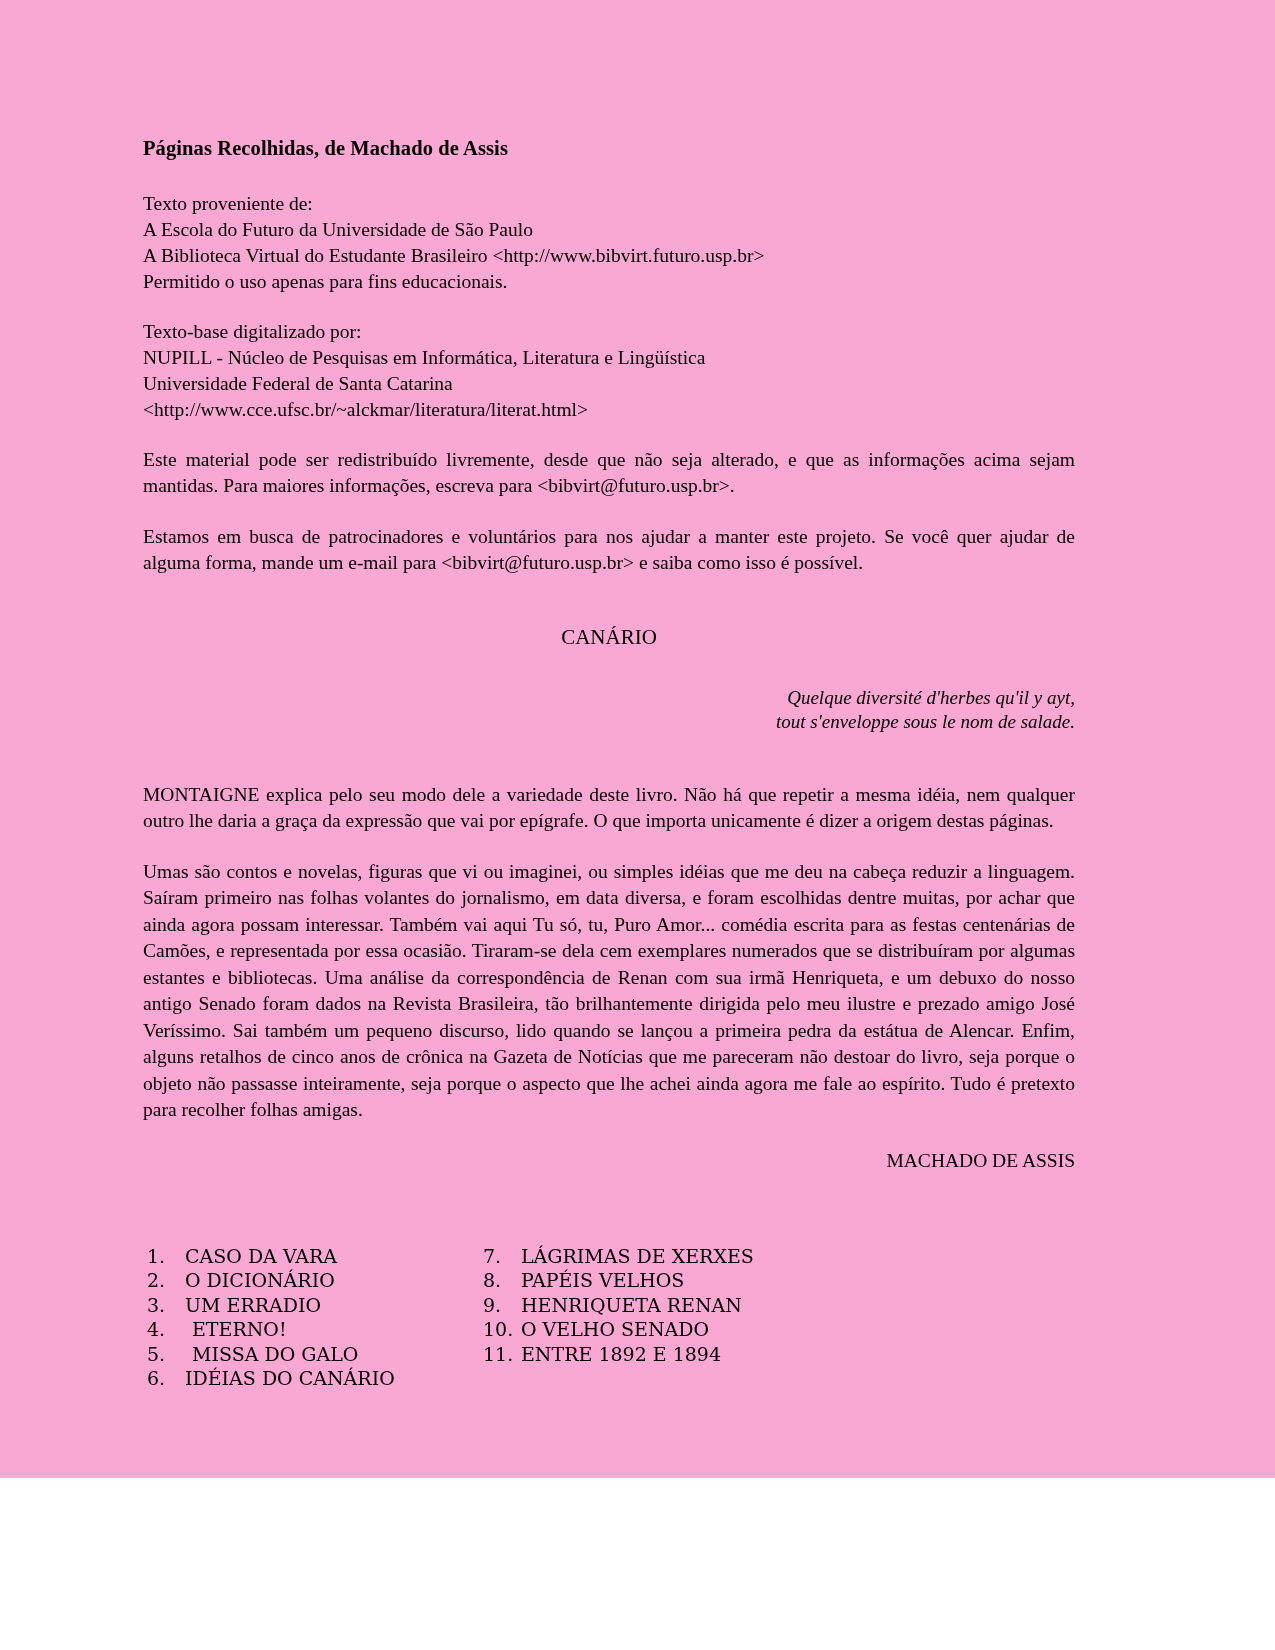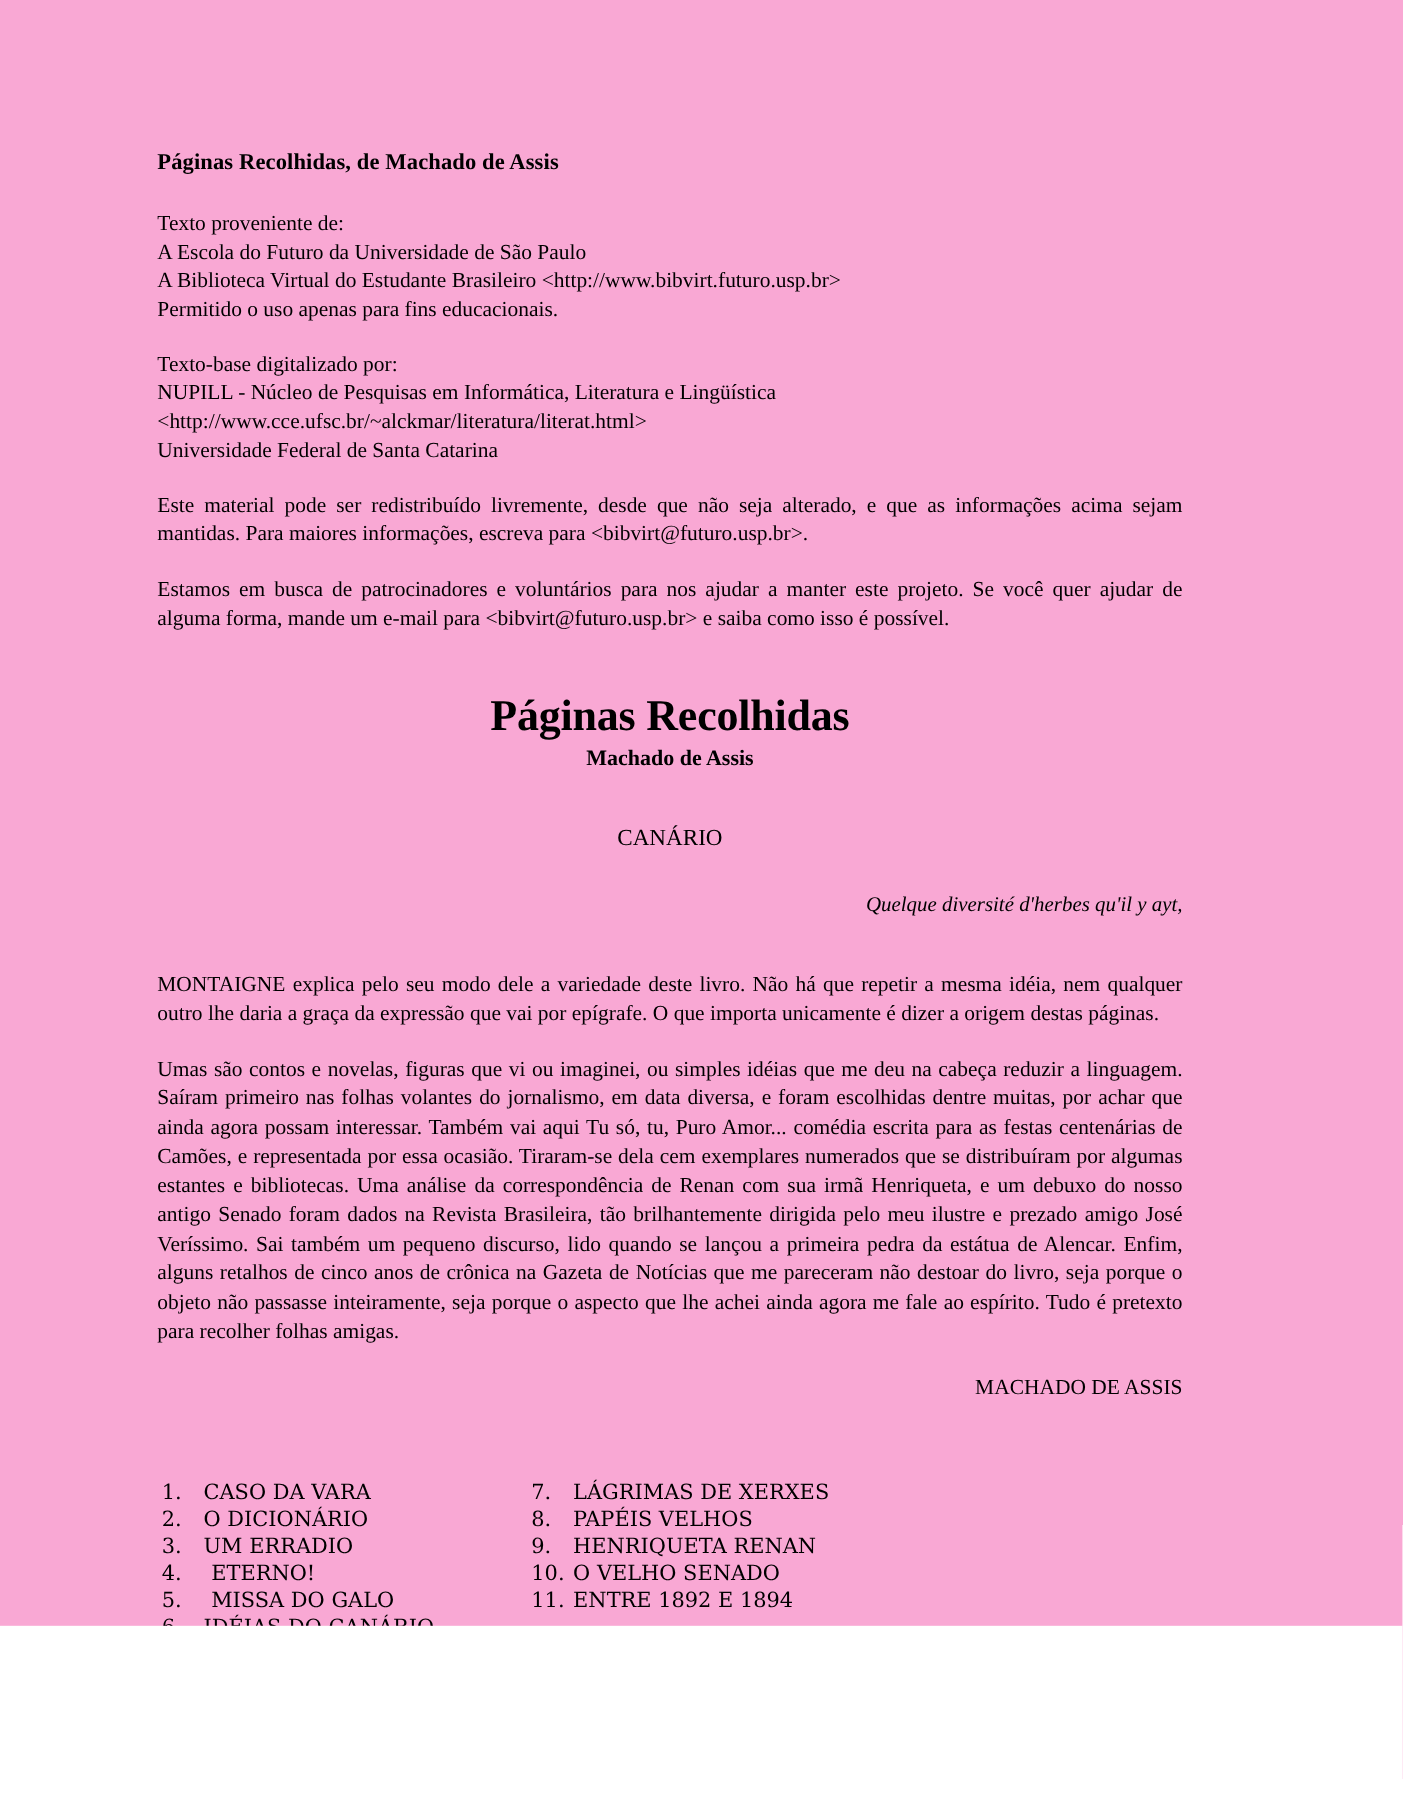--- a/index.html
+++ b/index.html
@@ -145,37 +145,34 @@
     <div class="meta-block">
       <span class="ln">Texto proveniente de:</span>
       <span class="ln">A Escola do Futuro da Universidade de São Paulo</span>
       <span class="ln">A Biblioteca Virtual do Estudante Brasileiro &lt;http://www.bibvirt.futuro.usp.br&gt;</span>
       <span class="ln">Permitido o uso apenas para fins educacionais.</span>
     </div>
 
     <div class="meta-block">
       <span class="ln">Texto-base digitalizado por:</span>
       <span class="ln">NUPILL - Núcleo de Pesquisas em Informática, Literatura e Lingüística</span>
+      <span class="ln">Universidade Federal de Santa Catarina</span>
       <span class="ln">&lt;http://www.cce.ufsc.br/~alckmar/literatura/literat.html&gt;</span>
-      <span class="ln">Universidade Federal de Santa Catarina</span>
     </div>
 
     <p class="para">Este material pode ser redistribuído livremente, desde que não seja alterado, e que as informações acima sejam mantidas. Para maiores informações, escreva para &lt;bibvirt@futuro.usp.br&gt;.</p>
 
     <p class="para">Estamos em busca de patrocinadores e voluntários para nos ajudar a manter este projeto. Se você quer ajudar de alguma forma, mande um e-mail para &lt;bibvirt@futuro.usp.br&gt; e saiba como isso é possível.</p>
 
-    <div class="title-block">
-      <div class="book-title">Páginas Recolhidas</div>
-      <div class="book-author">Machado de Assis</div>
-    </div>
 
     <div class="section-label">CANÁRIO</div>
 
     <div class="epigraph">
       <span class="it">Quelque diversité d'herbes qu'il y ayt,</span>
+      <span class="it">tout s'enveloppe sous le nom de salade.</span>
     </div>
 
     <p class="para body-start">MONTAIGNE explica pelo seu modo dele a variedade deste livro. Não há que repetir a mesma idéia, nem qualquer outro lhe daria a graça da expressão que vai por epígrafe. O que importa unicamente é dizer a origem destas páginas.</p>
 
     <p class="para">Umas são contos e novelas, figuras que vi ou imaginei, ou simples idéias que me deu na cabeça reduzir a linguagem. Saíram primeiro nas folhas volantes do jornalismo, em data diversa, e foram escolhidas dentre muitas, por achar que ainda agora possam interessar. Também vai aqui Tu só, tu, Puro Amor... comédia escrita para as festas centenárias de Camões, e representada por essa ocasião. Tiraram-se dela cem exemplares numerados que se distribuíram por algumas estantes e bibliotecas. Uma análise da correspondência de Renan com sua irmã Henriqueta, e um debuxo do nosso antigo Senado foram dados na Revista Brasileira, tão brilhantemente dirigida pelo meu ilustre e prezado amigo José Veríssimo. Sai também um pequeno discurso, lido quando se lançou a primeira pedra da estátua de Alencar. Enfim, alguns retalhos de cinco anos de crônica na Gazeta de Notícias que me pareceram não destoar do livro, seja porque o objeto não passasse inteiramente, seja porque o aspecto que lhe achei ainda agora me fale ao espírito. Tudo é pretexto para recolher folhas amigas.</p>
 
     <div class="signature">MACHADO DE ASSIS</div>
 
     <div class="toc">
       <div class="toc-col left">

